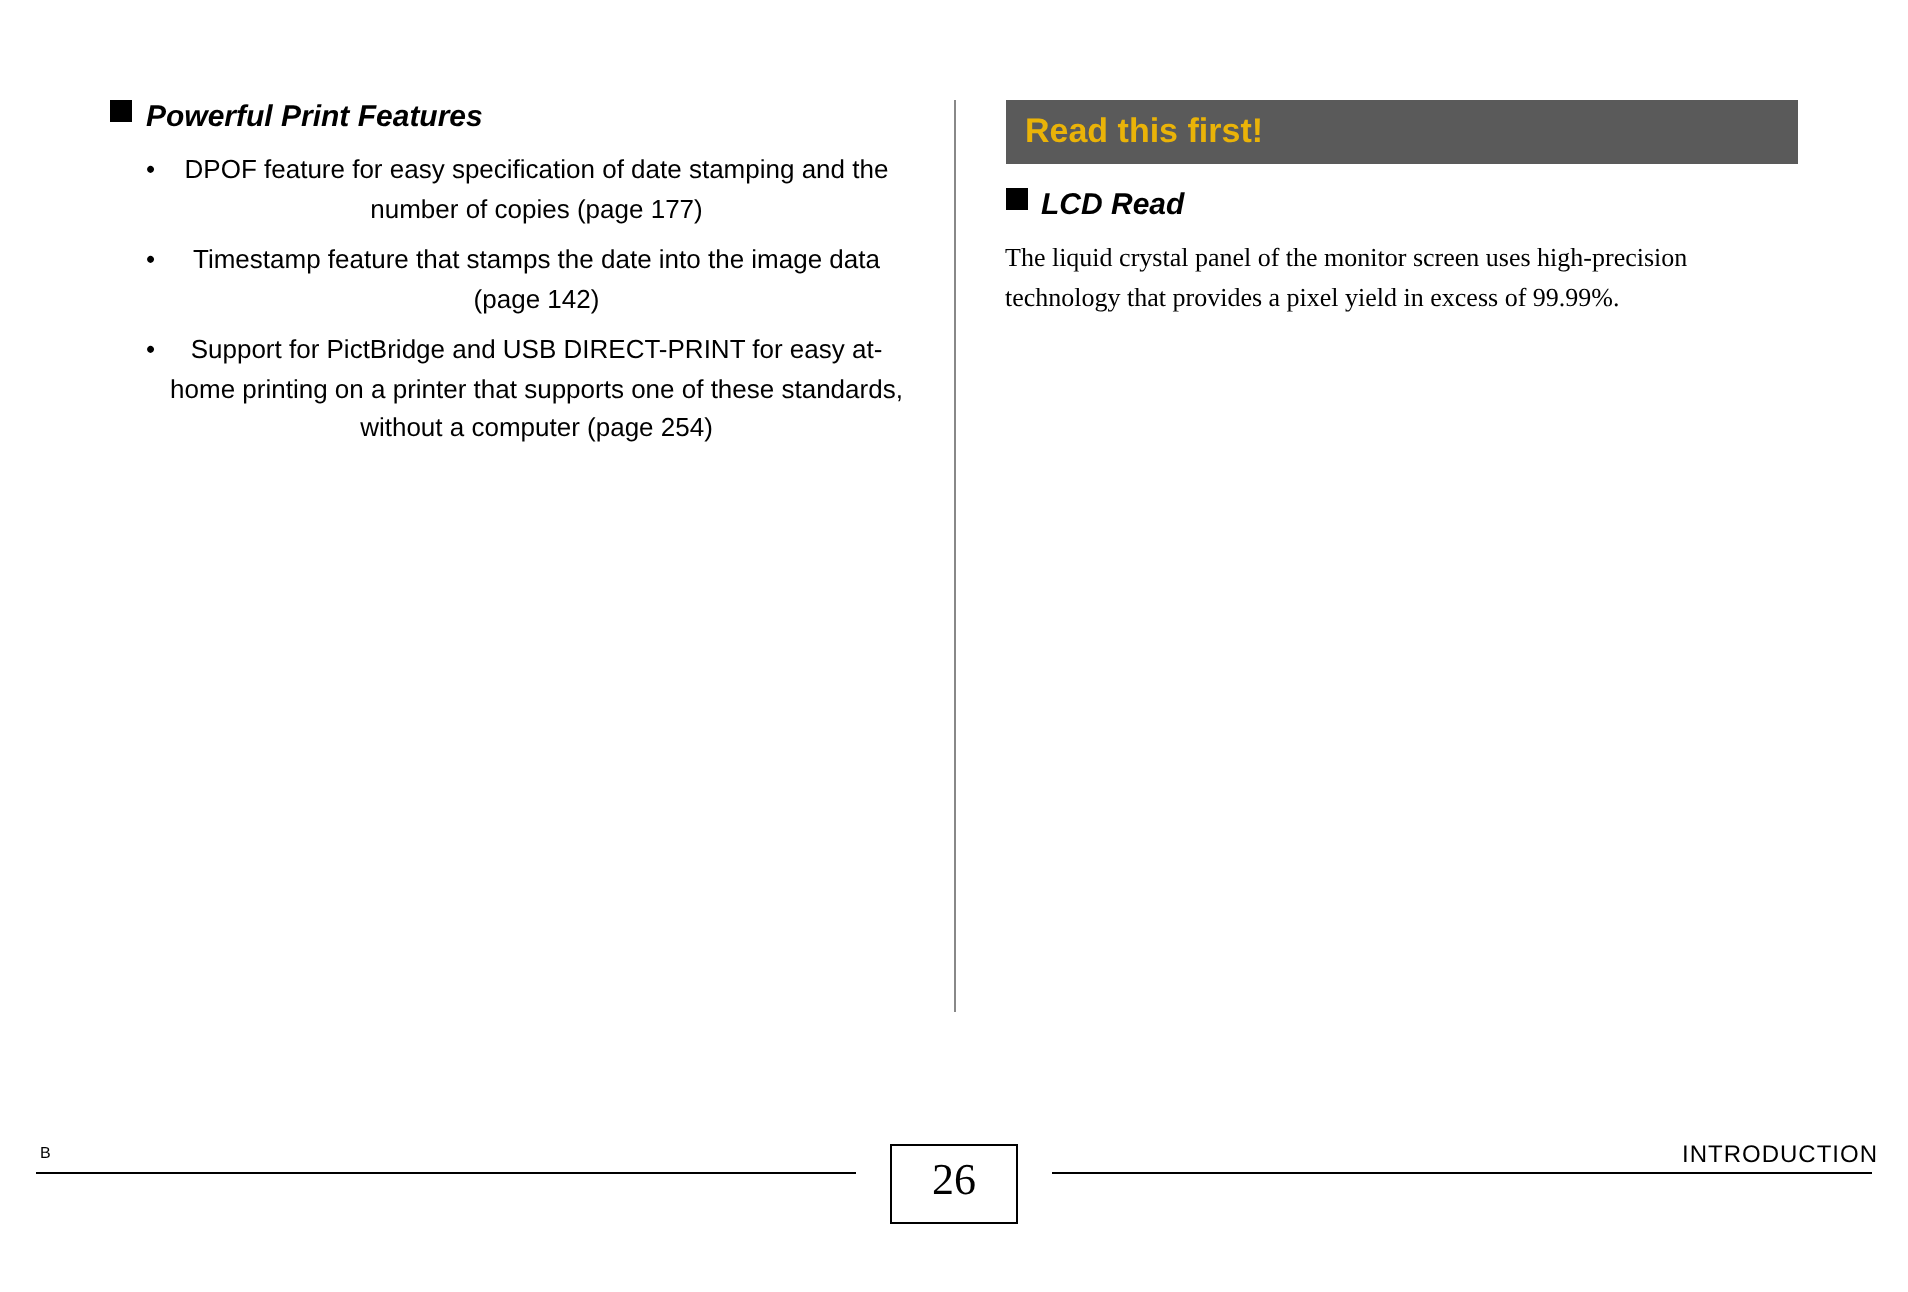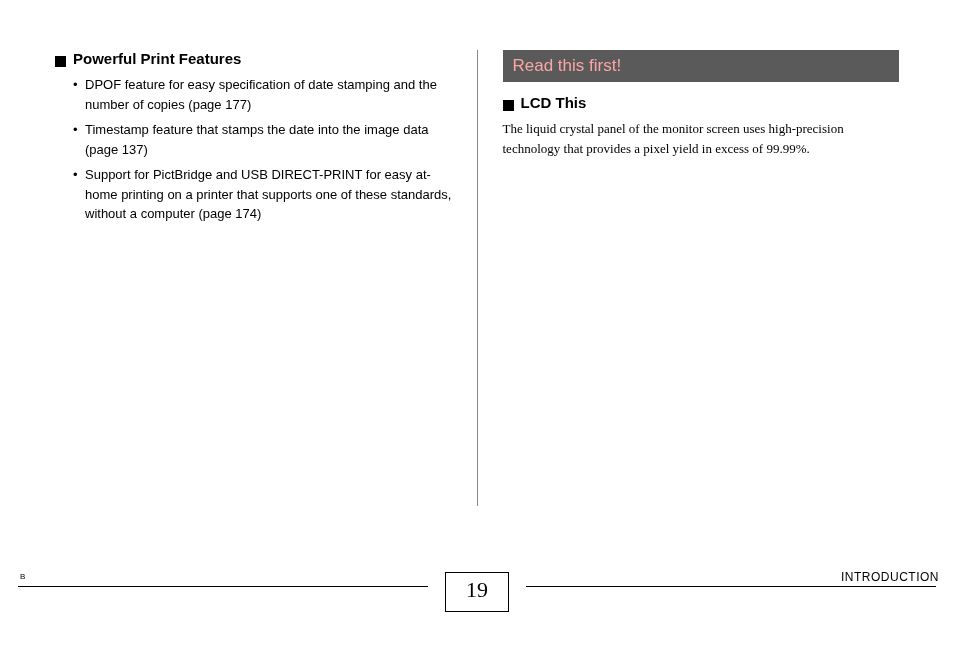--- a/index.html
+++ b/index.html
@@ -24,51 +24,53 @@
   .divider {
     width: 1px;
     background: #888;
     margin: 0 10px;
   }
   .sec-heading {
     font-weight: bold;
     font-size: 15px;
     margin-bottom: 8px;
     display: flex;
-    align-items: flex-end;
+    align-items: flex-start;
     gap: 7px;
+    font-style: italic;
   }
   .bullet-sq {
     display: inline-block;
     width: 11px;
     height: 11px;
     background: #000;
   }
   ul.feature-list {
     list-style: none;
     padding-left: 18px;
   }
   ul.feature-list li {
     font-size: 13px;
     line-height: 1.5;
     margin-bottom: 6px;
     position: relative;
     padding-left: 12px;
+    text-align: center;
   }
   ul.feature-list li::before {
     content: "•";
     position: absolute;
     left: 0;
     top: 0;
   }
   .banner {
     background: #5a5a5a;
-    color: #fca5a5;
+    color: #eab308;
     font-size: 17px;
-    font-weight: normal;
+    font-weight: bold;
     padding: 6px 10px;
     margin-bottom: 12px;
   }
   .body-text {
     font-size: 13px;
     line-height: 1.55;
     margin-bottom: 6px;
     font-family: Liberation Serif, serif;
   }
   .footer {
@@ -116,41 +118,41 @@
 
 <div class="page">
 
   <div class="col col-left">
     <div class="sec-heading">
       <span class="bullet-sq"></span>
       <span>Powerful Print Features</span>
     </div>
     <ul class="feature-list">
       <li>DPOF feature for easy specification of date stamping and the number of copies (page 177)</li>
-      <li>Timestamp feature that stamps the date into the image data (page 137)</li>
-      <li>Support for PictBridge and USB DIRECT-PRINT for easy at-home printing on a printer that supports one of these standards, without a computer (page 174)</li>
+      <li>Timestamp feature that stamps the date into the image data (page 142)</li>
+      <li>Support for PictBridge and USB DIRECT-PRINT for easy at-home printing on a printer that supports one of these standards, without a computer (page 254)</li>
     </ul>
   </div>
 
   <div class="divider"></div>
 
   <div class="col col-right">
     <div class="banner">
       <span>Read this first!</span>
     </div>
     <div class="sec-heading">
       <span class="bullet-sq"></span>
-      <span>LCD This</span>
+      <span>LCD Read</span>
     </div>
     <p class="body-text">The liquid crystal panel of the monitor screen uses high-precision technology that provides a pixel yield in excess of 99.99%.</p>
   </div>
 
 </div>
 
 <div class="footer">
   <div class="footer-line left"></div>
   <div class="footer-line right"></div>
   <div class="footer-label-left">B</div>
   <div class="page-num-box">
-    <span>19</span>
+    <span>26</span>
   </div>
   <div class="footer-label-right">INTRODUCTION</div>
 </div>
 
 </body></html>

